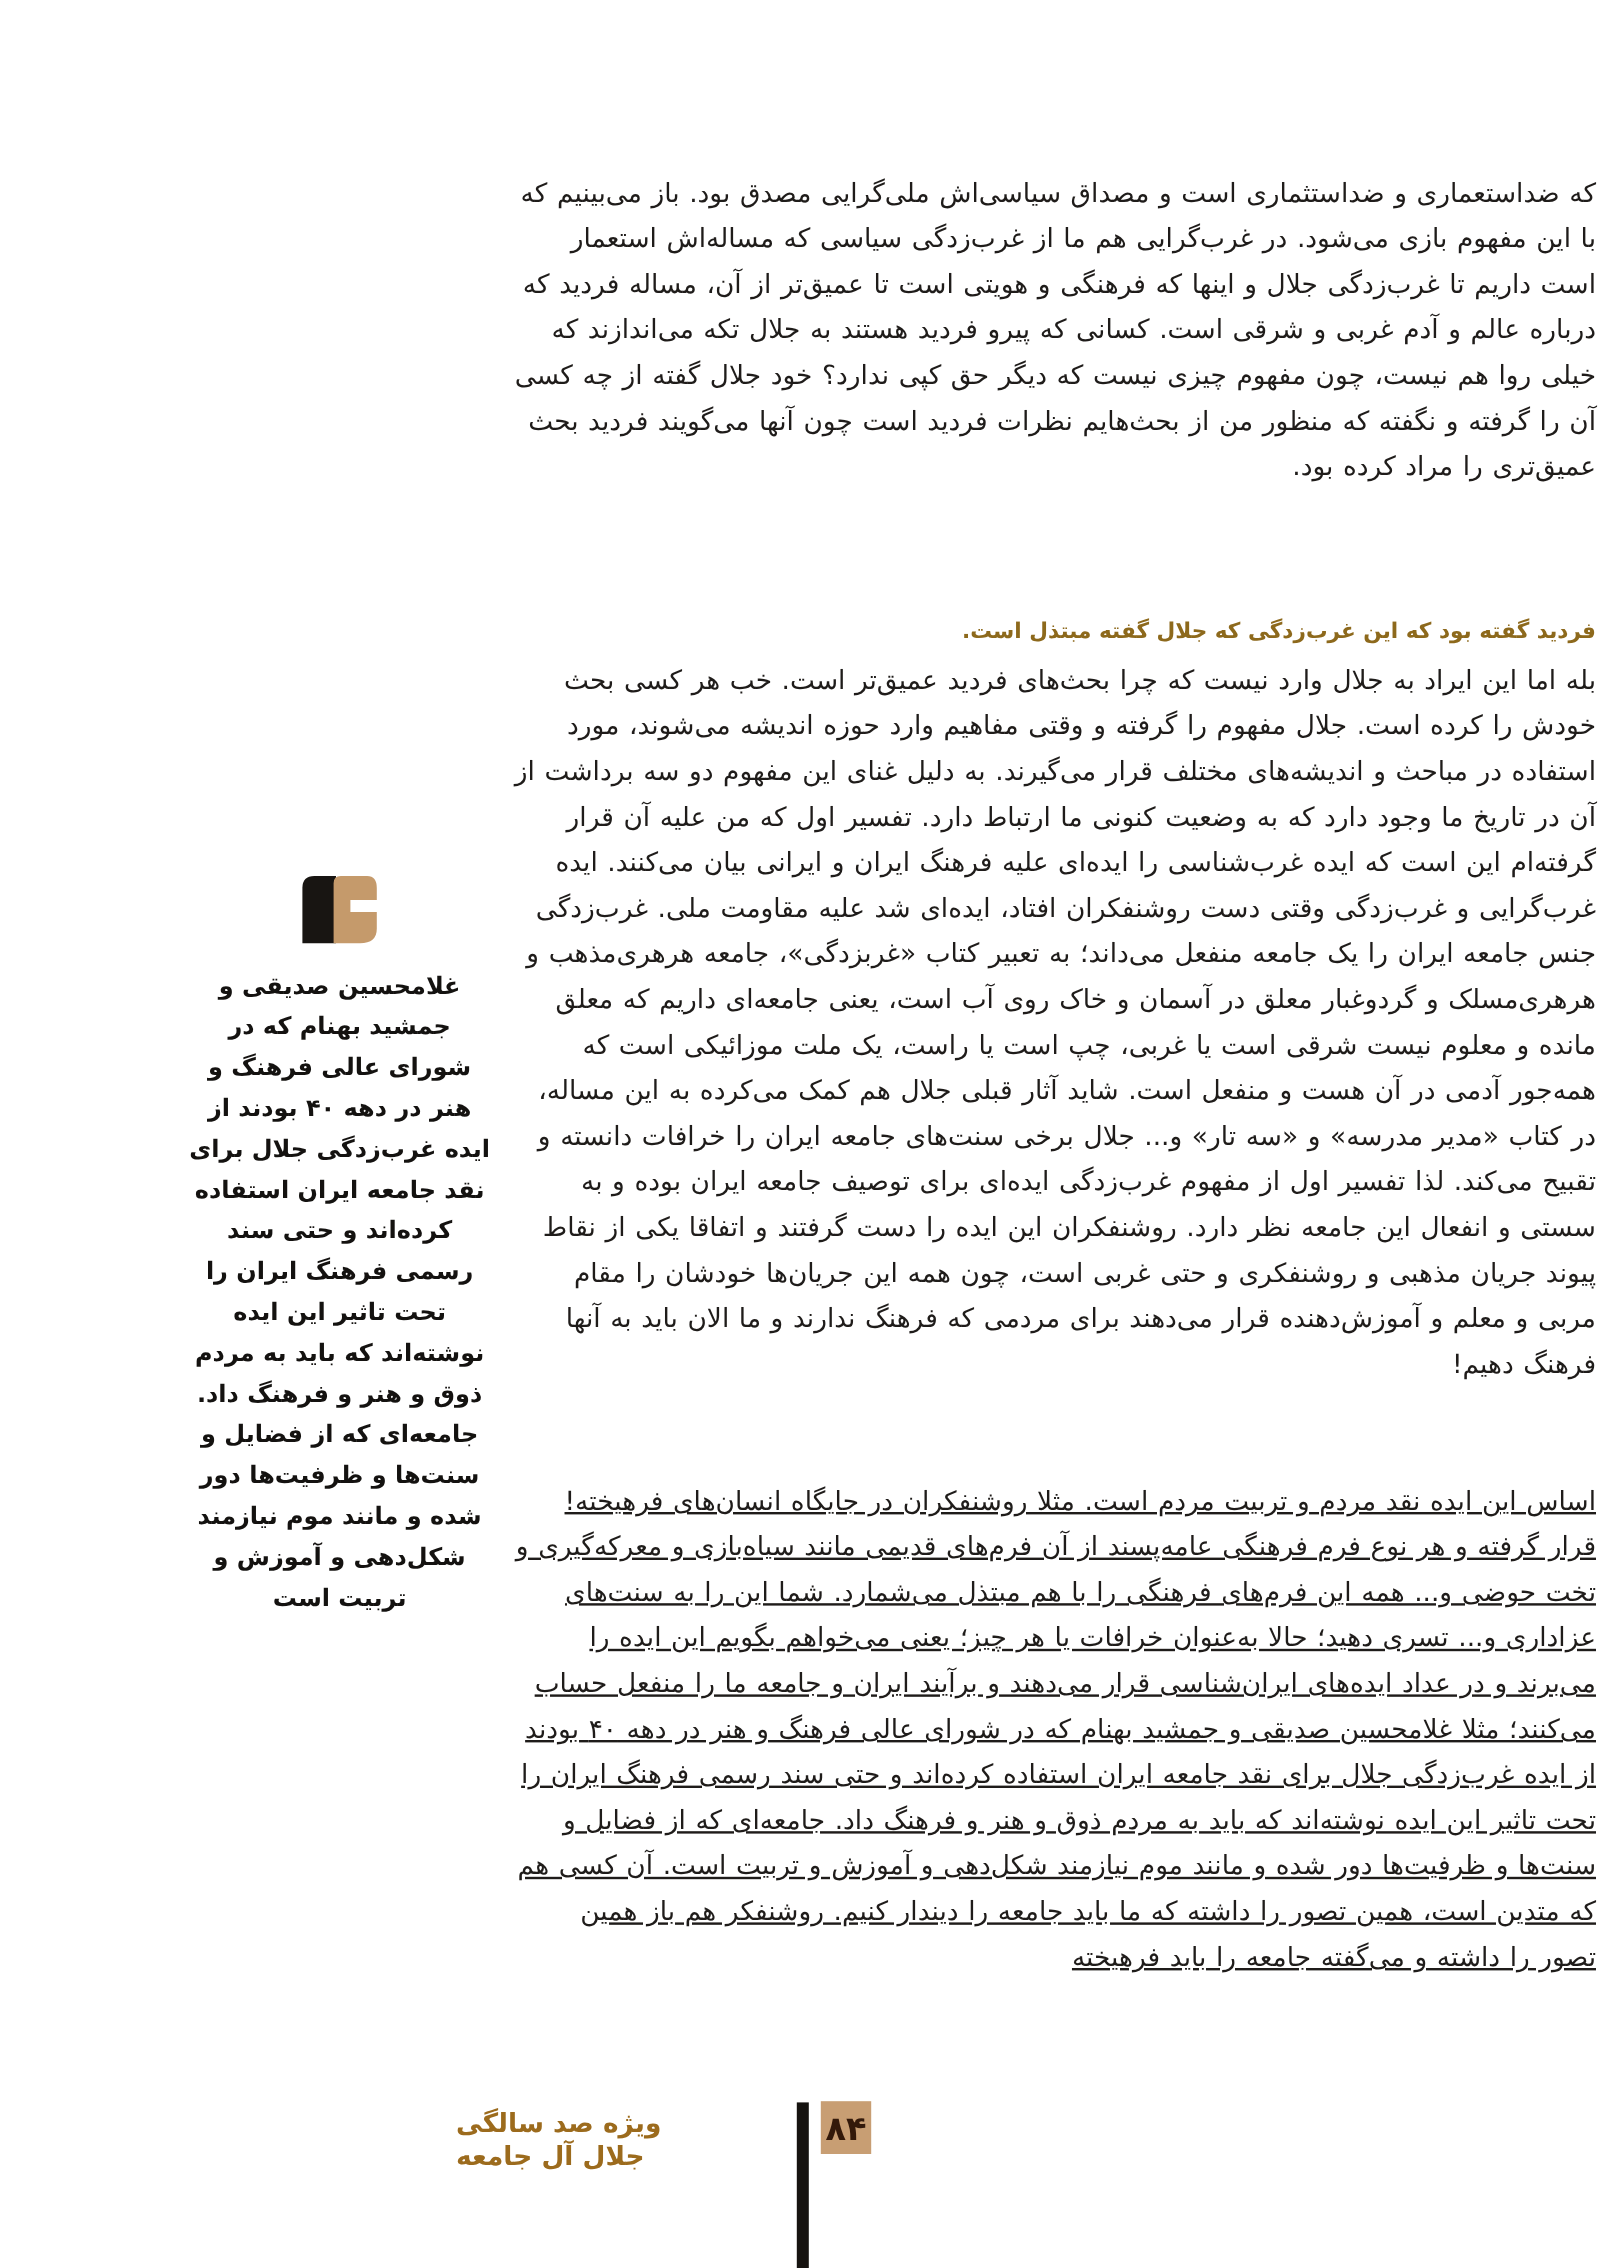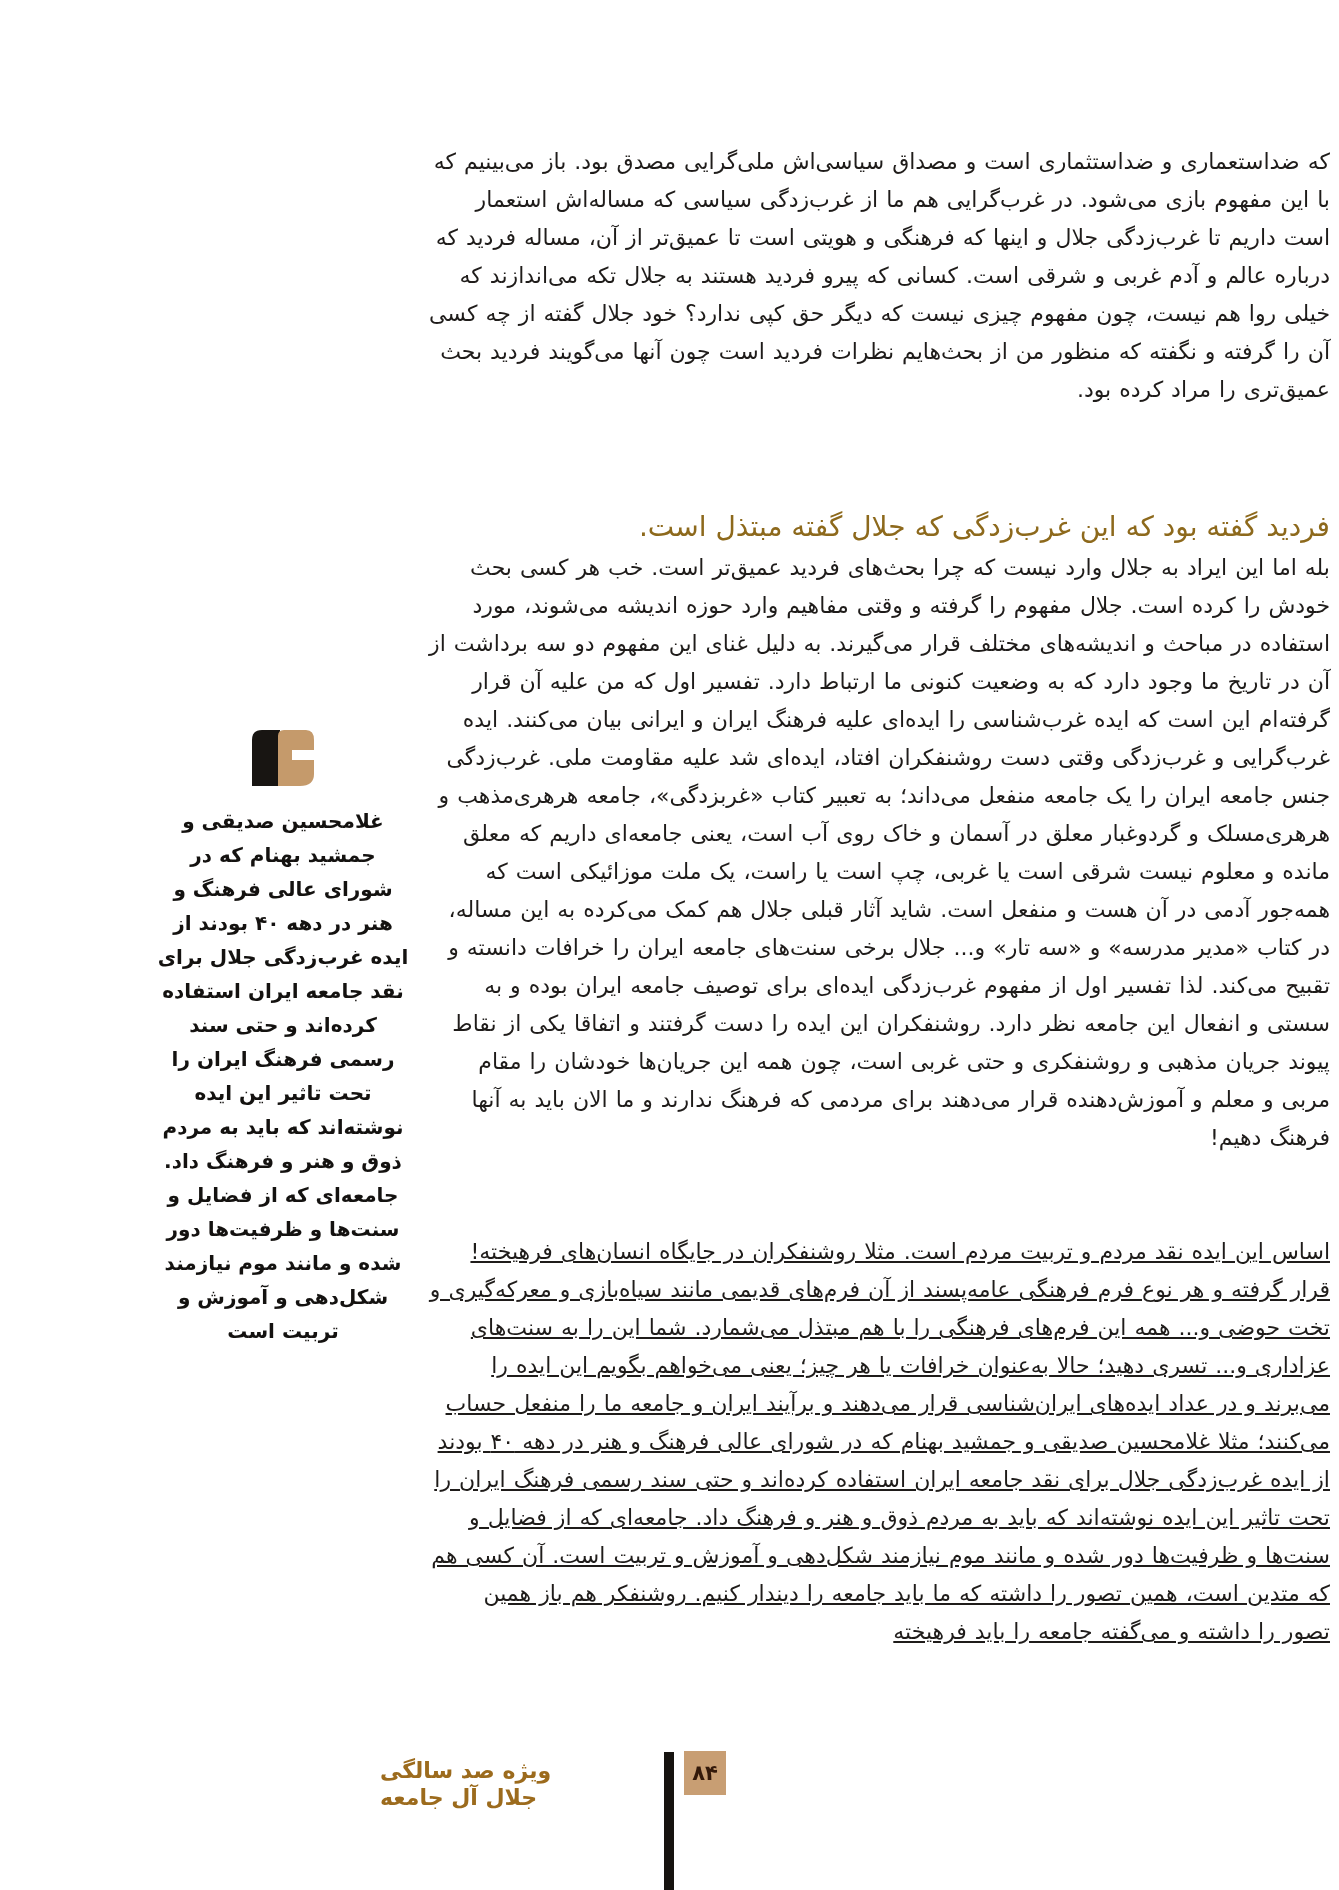--- a/index.html
+++ b/index.html
@@ -36,22 +36,22 @@
     word-spacing:1px;
   }
   #para1{top:127px;margin-top:16px;}
   #section-heading{
     position:absolute;
     right:0;
     top:508px;
     width:901px;
     margin:0;
     color:#8d691c;
-    font-weight:normal;
-    font-size:28px;
+    font-weight:bold;
+    font-size:18px;
     line-height:38px;
   }
   #para2{top:549px;}
   #para3{top:1233px;text-decoration:underline;}
 
   
   .pullquote{
     position:absolute;
     left:138px;
     top:728px;
@@ -85,21 +85,21 @@
   .pagenum-box{
     position:absolute;
     left:684px;
     top:1751px;
     width:42px;
     height:44px;
     background:#c89e73;
     display:flex;
     align-items:center;
     justify-content:center;
-    font-size:21px;
+    font-size:28px;
     font-weight:bold;
     color:#33190a;
   }
   .issue-label{
     position:absolute;
     left:380px;
     top:1757px;
     width:222px;
     direction:rtl;
     text-align:left;

